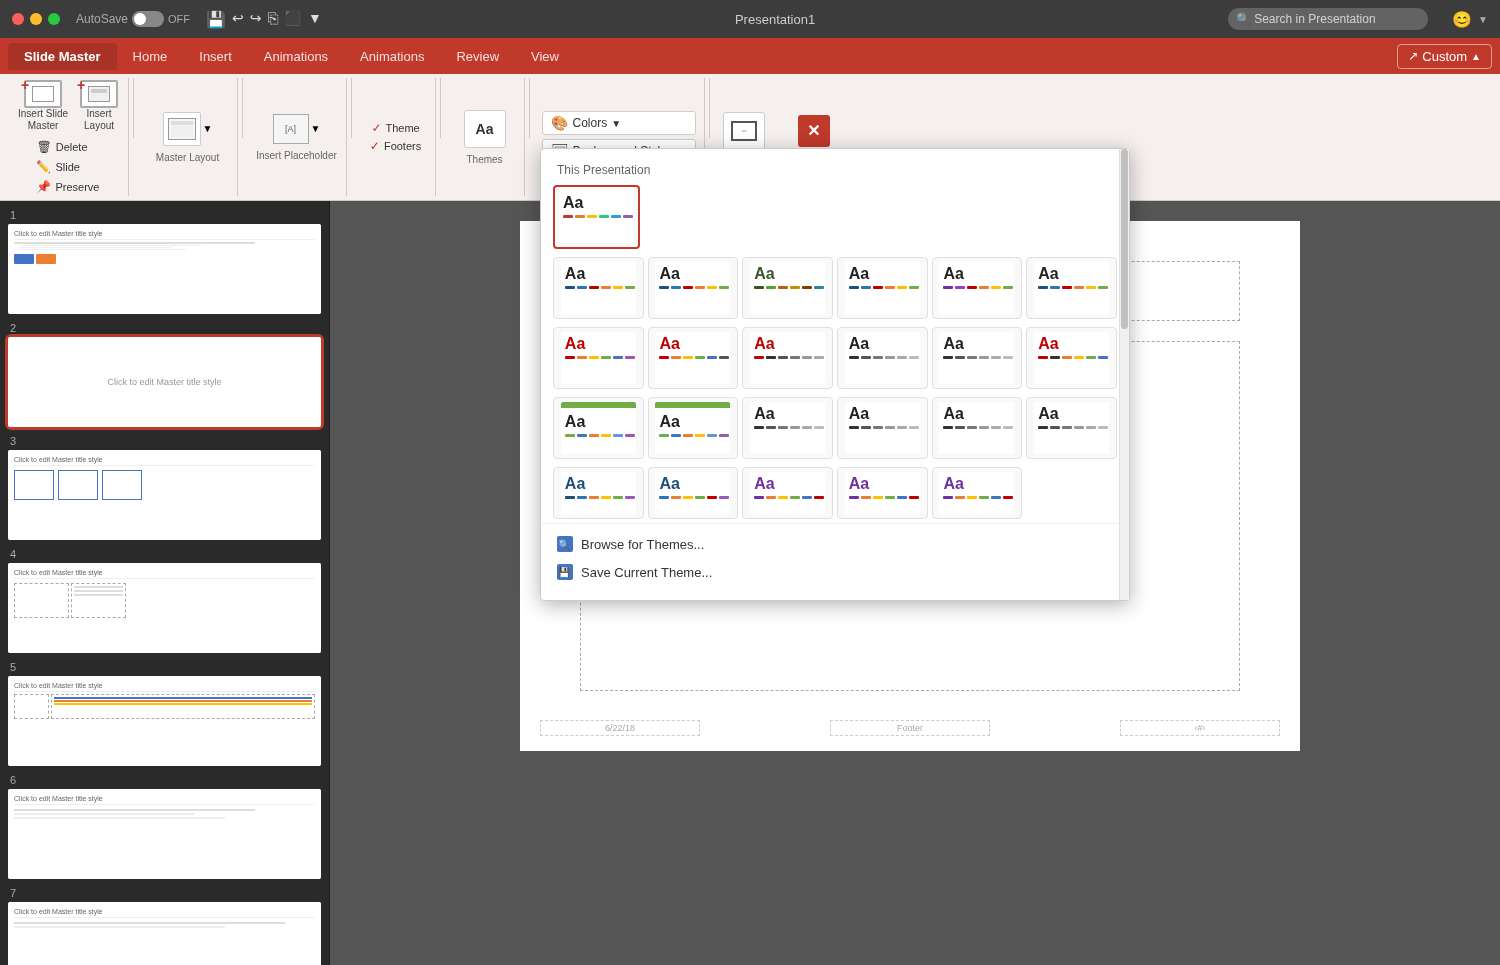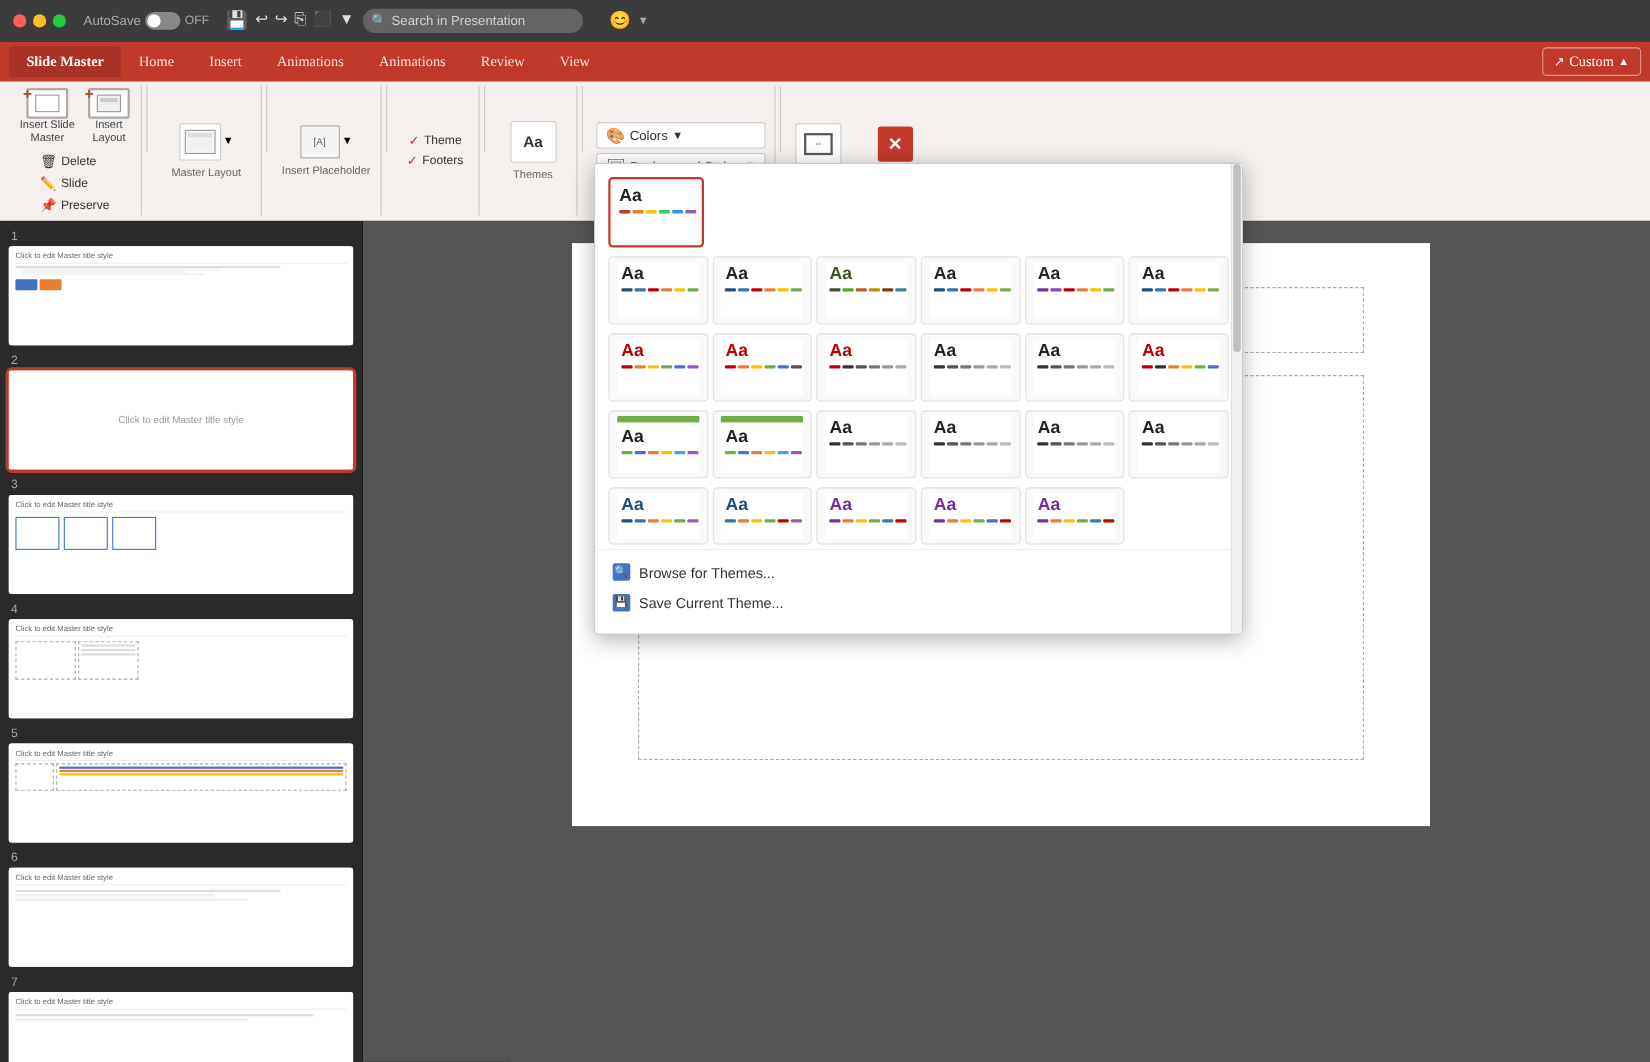--- a/index.html
+++ b/index.html
@@ -38,21 +38,20 @@
       background: white;
     }
 
     
     .tab-bar {
       display: flex;
       align-items: center;
       background: #c0392b;
       padding: 0 8px;
       height: 36px;
-      font-family: Liberation Serif, serif;
     }
     .tab {
       padding: 6px 16px;
       color: rgba(255,255,255,0.85);
       font-size: 13px;
       cursor: pointer;
       border-radius: 4px 4px 0 0;
     }
     .tab.active {
       background: #a93226;
@@ -527,20 +526,21 @@
 
   <div style="display:flex;gap:6px;margin-left:8px;">
     <span style="color:#ddd;font-size:16px;cursor:pointer;">💾</span>
     <span style="color:#ddd;font-size:14px;cursor:pointer;">↩</span>
     <span style="color:#ddd;font-size:14px;cursor:pointer;">↪</span>
     <span style="color:#ddd;font-size:14px;cursor:pointer;">⎘</span>
     <span style="color:#ddd;font-size:14px;cursor:pointer;">⬛</span>
     <span style="color:#ddd;font-size:14px;cursor:pointer;">▼</span>
   </div>
 
+  <div class="titlebar-title">Presentation1</div>
 
   <div class="search-wrapper">
     <span class="search-icon-inner">🔍</span>
     <input class="search-input" type="text" placeholder="Search in Presentation" style="">
   </div>
 
   <div style="display:flex;align-items:center;gap:6px;margin-left:4px;">
     <span style="color:#aaa;font-size:16px;">😊</span>
     <span style="color:#aaa;font-size:10px;">▼</span>
   </div>
@@ -800,26 +800,32 @@
       <div class="main-slide-bg">
 
         <div class="slide-title-box">
           <span style="font-size:12px;color:#888;">Click to edit Master title style</span>
         </div>
 
         <div class="slide-content-box">
           <div style="font-size:36px;font-weight:300;color:#555;position:absolute;left:80px;top:140px;">C</div>
         </div>
 
+        <div class="slide-footer-row">
+          <div class="slide-footer-item">6/22/18</div>
+          <div class="slide-footer-item">Footer</div>
+          <div class="slide-footer-item">‹#›</div>
+        </div>
       </div>
     </div>
   </div>
 </div>
 
 <div class="theme-dropdown">
+  <div class="dropdown-section-label">This Presentation</div>
 
   <div style="padding: 4px 12px;">
     <div class="theme-item selected" style="display:inline-block;">
       <div class="theme-item-preview">
         <div class="theme-aa" style="color:#222;">Aa</div>
         <div class="theme-bars">
           <div class="theme-bar" style="background:#C0392B;"></div>
           <div class="theme-bar" style="background:#E67E22;"></div>
           <div class="theme-bar" style="background:#F1C40F;"></div>
           <div class="theme-bar" style="background:#2ECC71;"></div>

